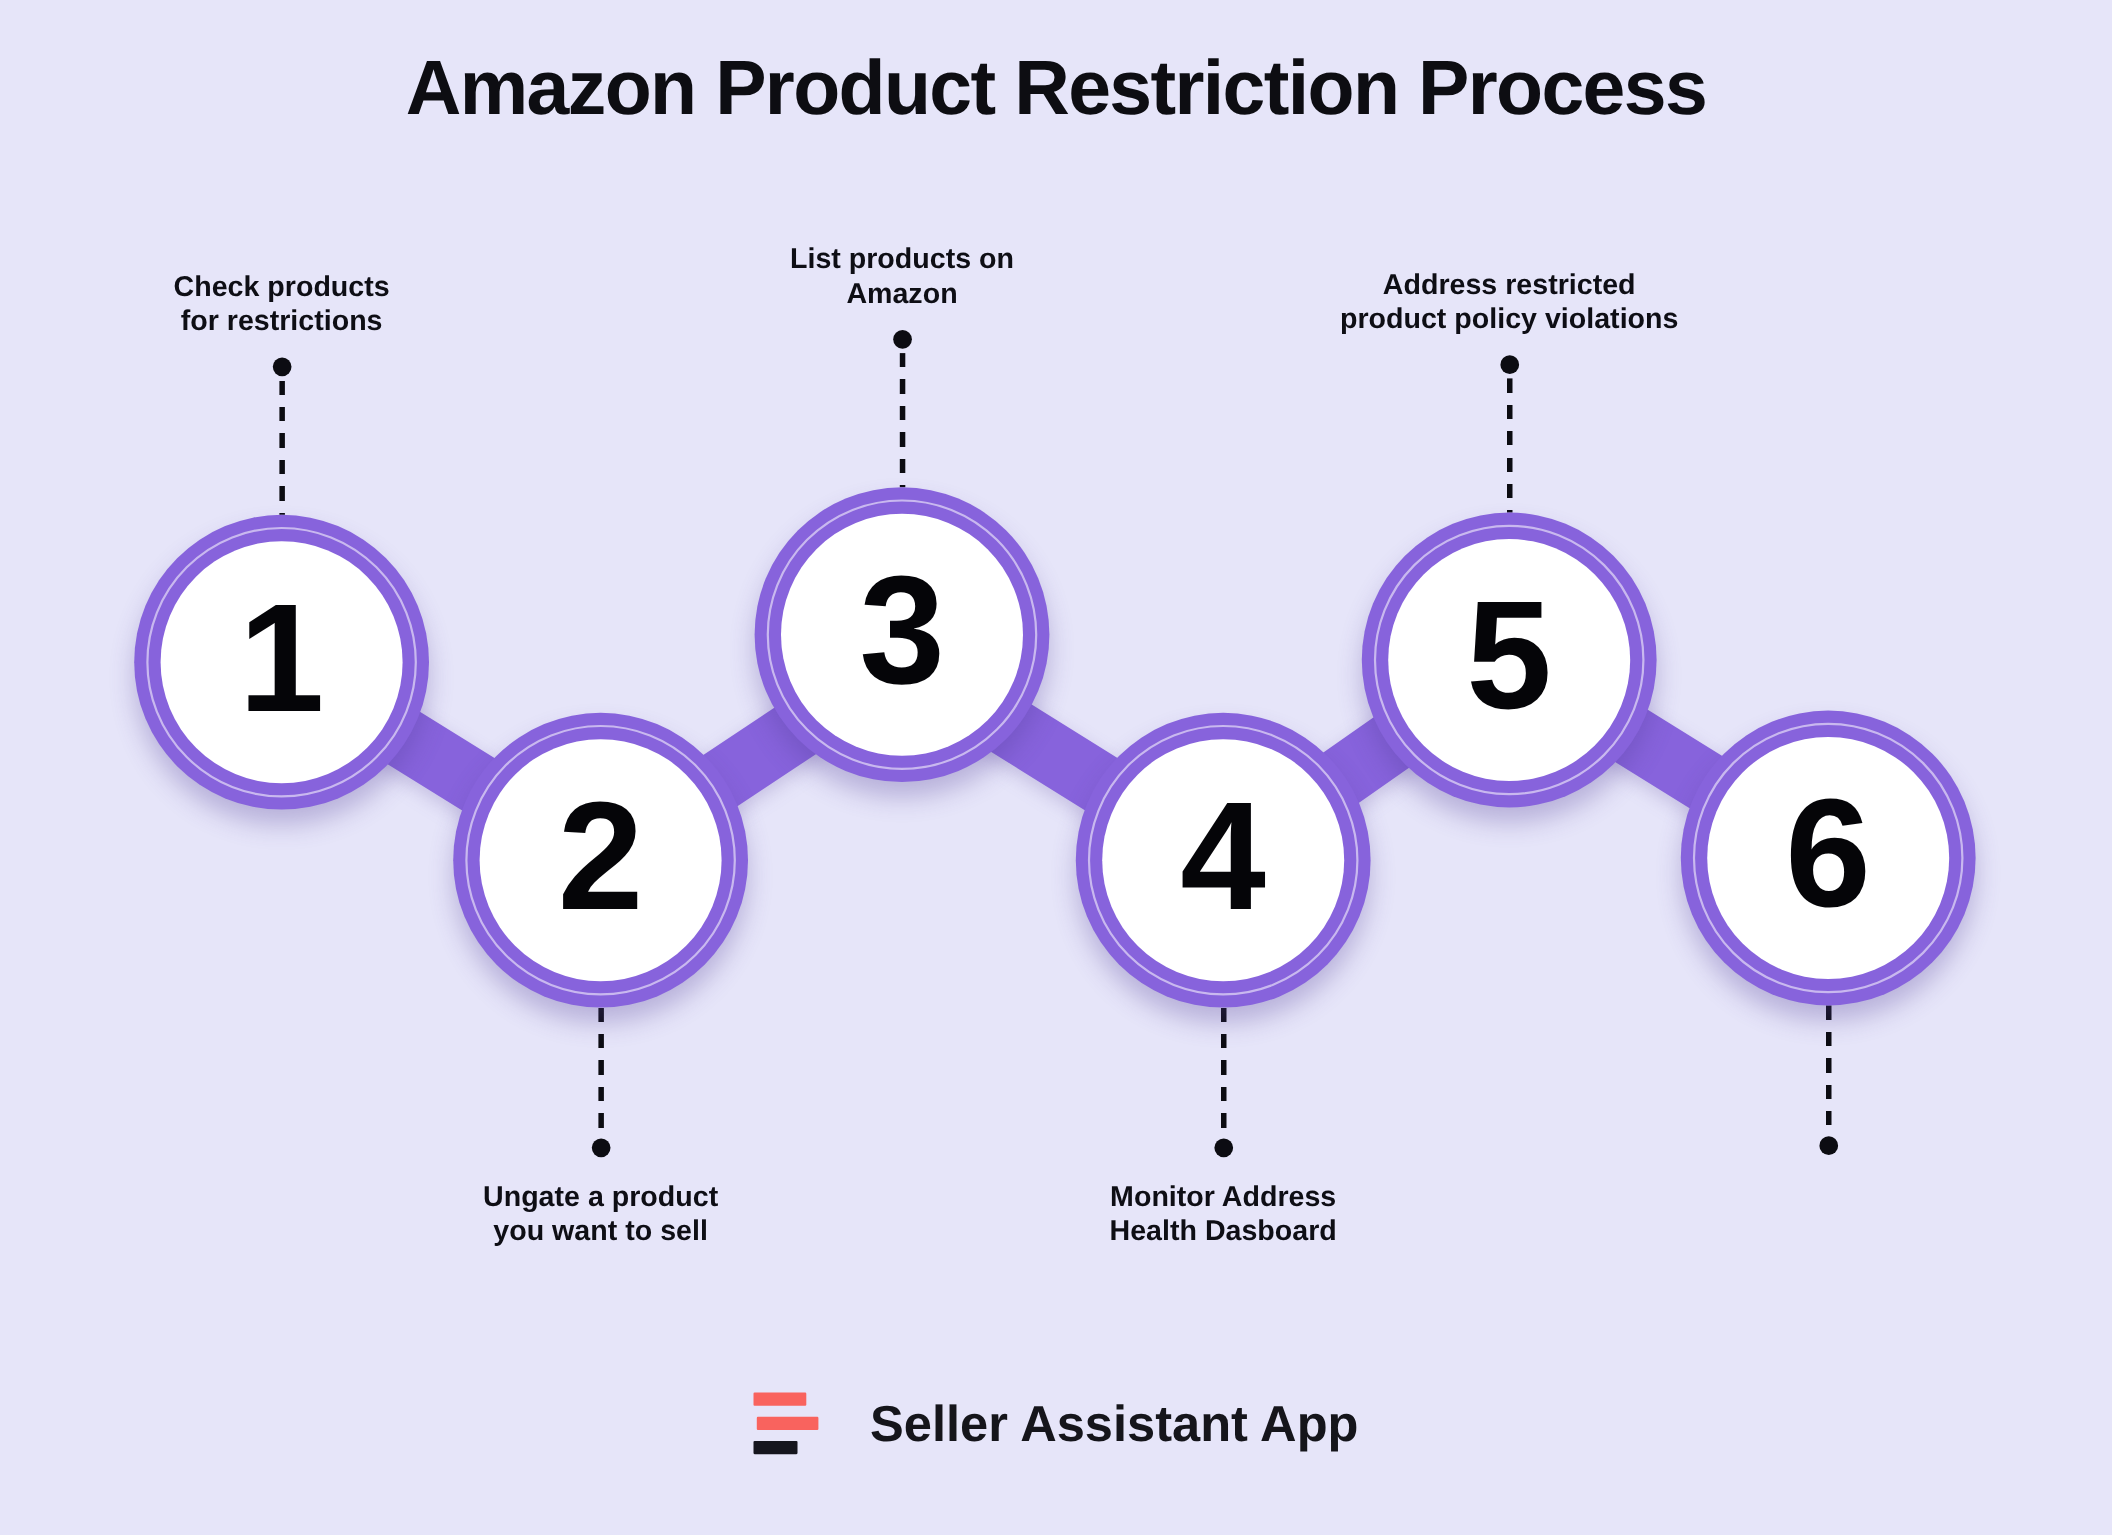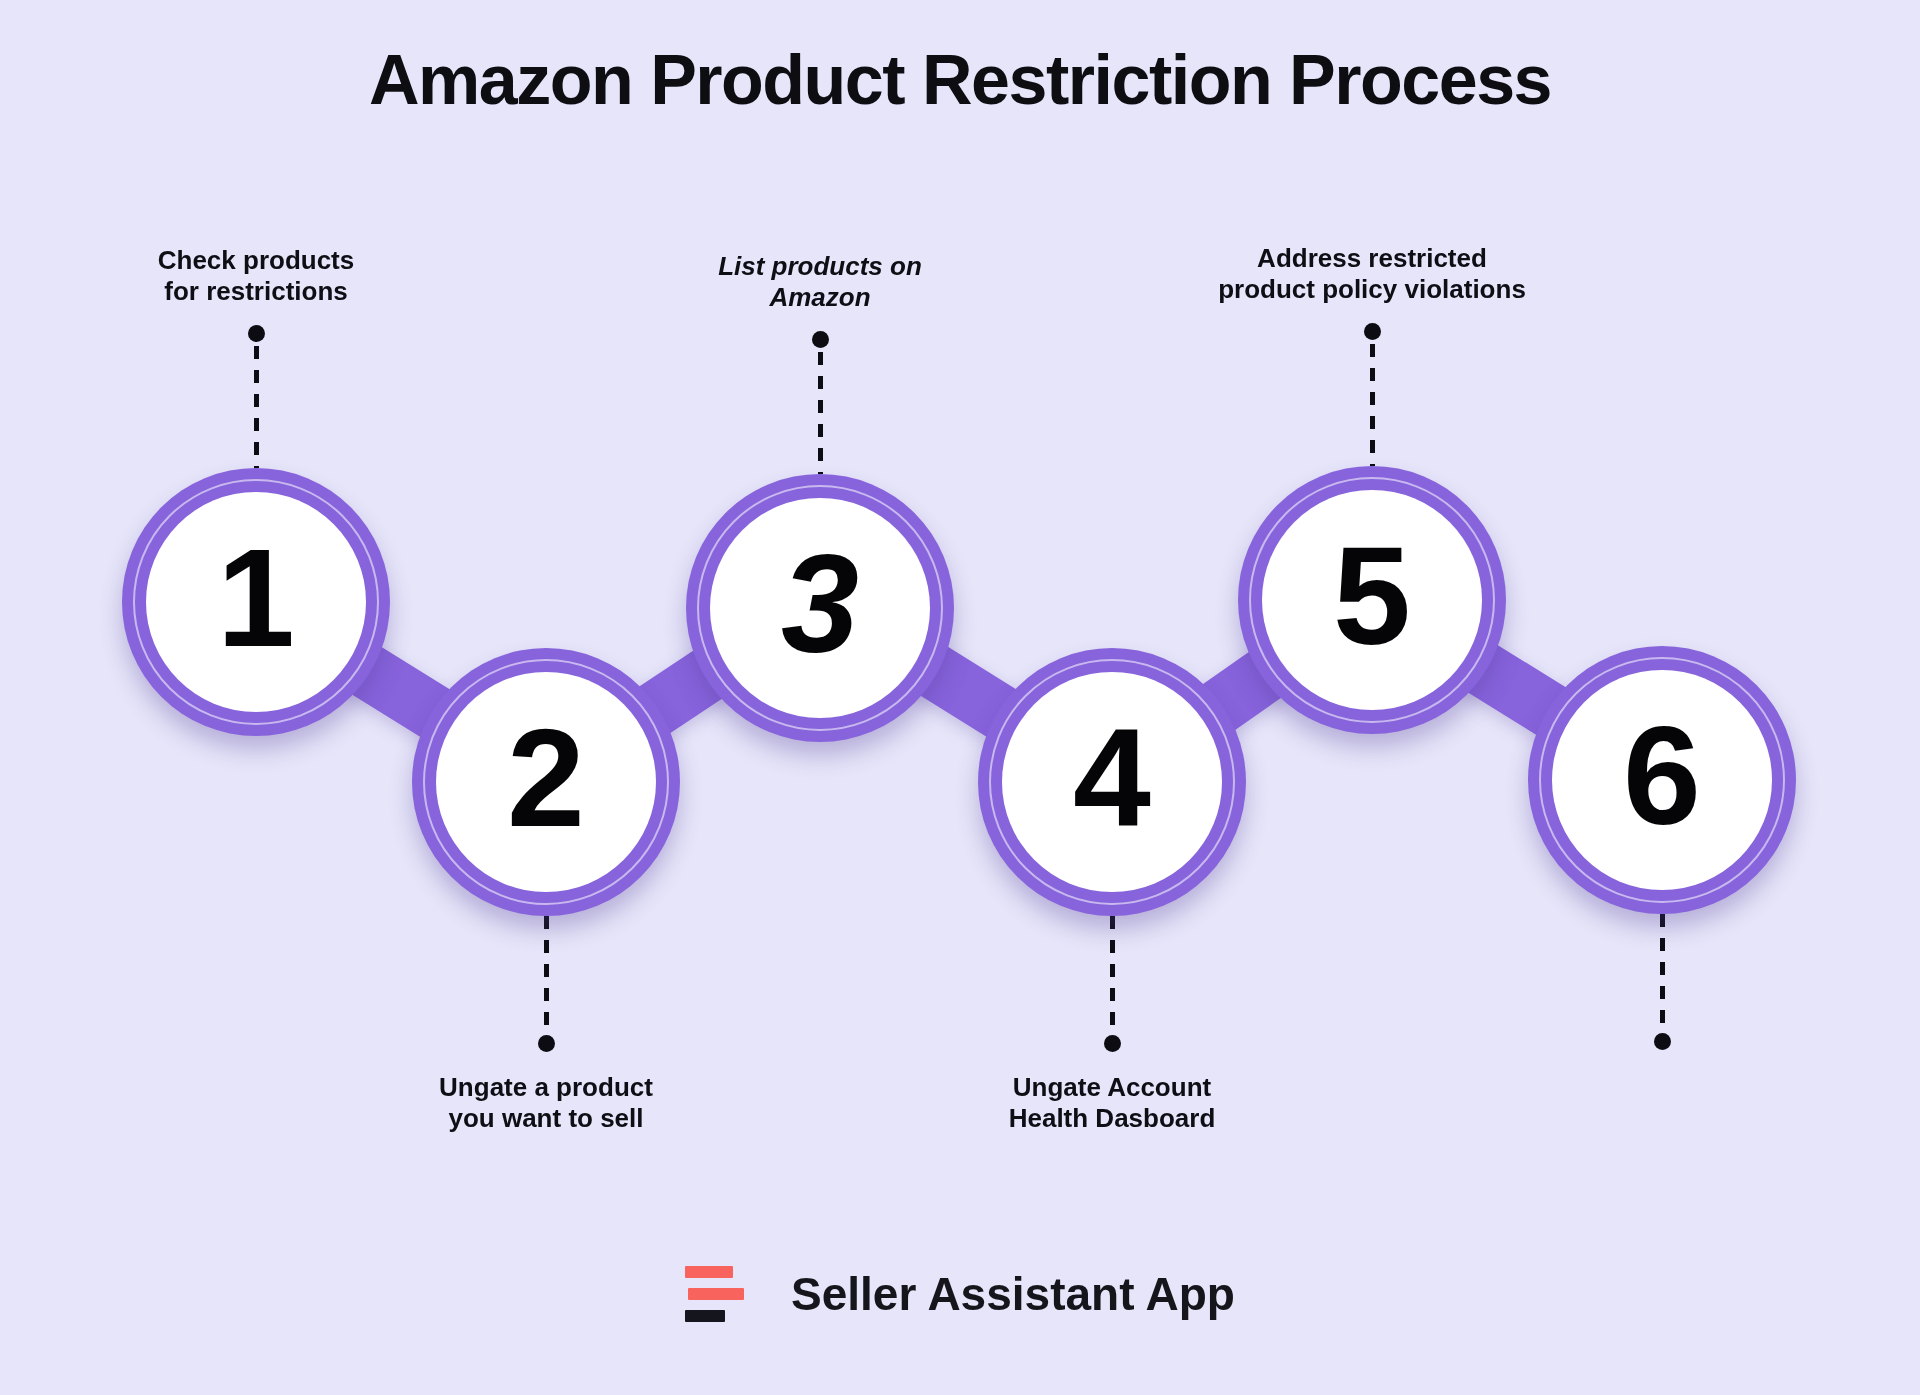--- a/index.html
+++ b/index.html
@@ -13,21 +13,21 @@
     position:absolute;top:40px;left:0;width:1920px;
     text-align:center;font-size:70px;font-weight:800;
     letter-spacing:-1.5px;color:#0D0D12;margin:0;
   }
   .connectors{position:absolute;left:0;top:0;}
   .connectors polyline{filter:drop-shadow(0 6px 8px rgba(80,60,150,.22));}
 
   .step{position:absolute;width:268px;height:268px;}
   .s1{left:122px;top:468px;}
   .s2{left:412px;top:648px;}
-  .s3{left:686px;top:474px;font-style:italic;}
+  .s3{left:686px;top:443px;}
   .s4{left:978px;top:648px;}
   .s5{left:1238px;top:466px;}
   .s6{left:1528px;top:646px;}
 
   .ring{
     position:absolute;inset:0;border-radius:50%;
     background:#8763DC;
     box-shadow:0 14px 22px rgba(80,60,150,.30);
   }
   .ring::before{
@@ -118,21 +118,21 @@
       <span class="dot"></span>
     </div>
   <div class="ring" style="background: rgb(135, 99, 220);">
     <div class="inner">
       <span class="num">3</span>
     </div>
   </div>
 </div>
 
 <div class="step s4 bottom">
-  <div class="label">Ungate Account
+  <div class="label">Monitor Address
 Health Dasboard</div>
   <div class="vline">
       <span class="dot"></span>
     </div>
   <div class="ring" style="background: rgb(135, 99, 220);">
     <div class="inner">
       <span class="num">4</span>
     </div>
   </div>
 </div>

